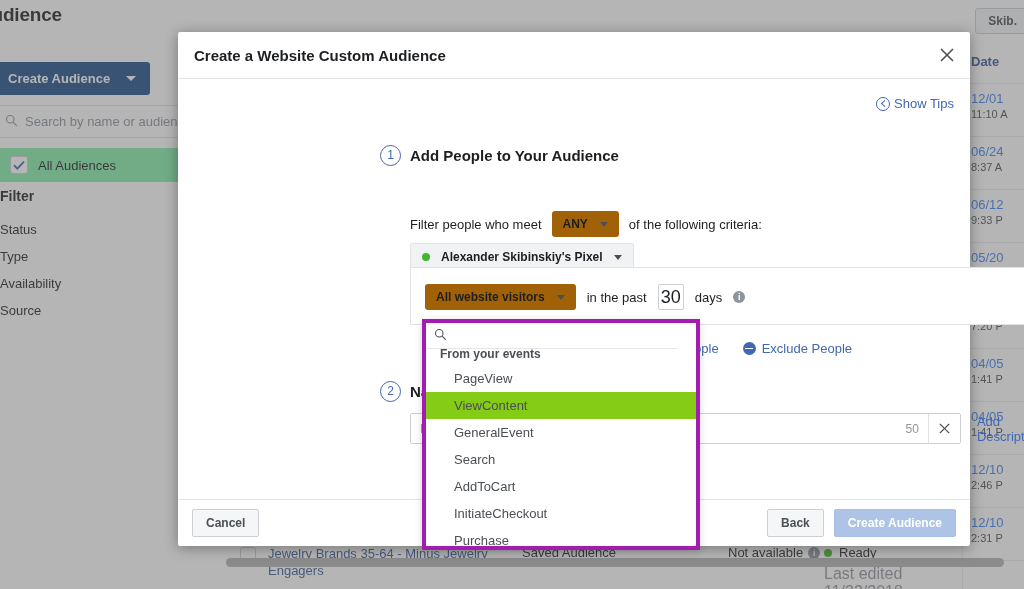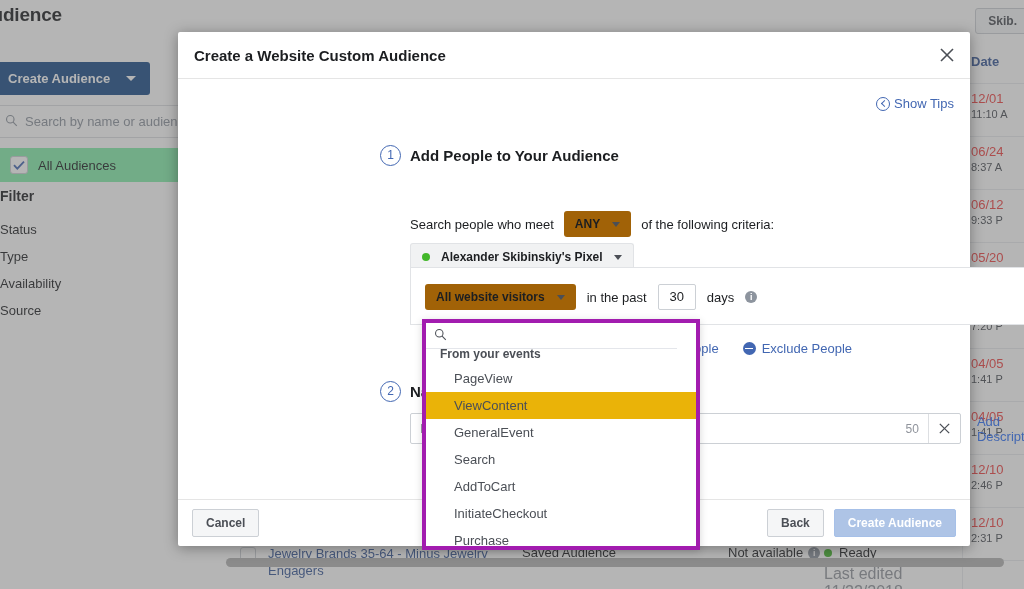--- a/index.html
+++ b/index.html
@@ -102,21 +102,21 @@
   .bg-date-head {
     height: 44px; display: flex; align-items: center;
     padding-left: 8px;
     font-size: 13px; font-weight: bold; color: #385898;
     border-bottom: 1px solid #e9ebee;
   }
   .bg-date-cell {
     height: 53px; padding: 7px 0 0 8px;
     border-bottom: 1px solid #e9ebee;
   }
-  .bg-date-cell .d1 { font-size: 13px; color: #ef4444; }
+  .bg-date-cell .d1 { font-size: 13px; color: #3b82f6; }
   .bg-date-cell .d2 { font-size: 11px; color: #4b4f56; margin-top: 2px; }
 
   .bg-row-last {
     position: absolute; left: 186px; right: 62px; top: 500px;
     height: 60px;
     border-top: 1px solid #e9ebee;
     padding: 8px 0 0 0;
   }
   .bg-row-last .cellchk {
     position: absolute; left: 54px; top: 6px;
@@ -247,23 +247,23 @@
     position: absolute; left: 232px; top: 188px; width: 674px; height: 58px;
     background: #ffffff;
     border: 1px solid #e1e3e6;
   }
   .crit-inner {
     position: absolute; left: 14px; top: 16px;
     display: flex; align-items: center; gap: 11px;
     font-size: 13px; color: #1c1e21;
   }
   .days-input {
-    width: 38px; height: 26px;
+    width: 26px; height: 26px;
     border: 1px solid #ccd0d5; border-radius: 2px;
-    font-size: 13px; color: #1c1e21;
+    font-size: 18px; color: #1c1e21;
     text-align: center; line-height: 24px;
     background: #fff;
   }
 
   .links-row {
     position: absolute; right: 118px; top: 262px;
     display: flex; align-items: center; gap: 24px;
     font-size: 13px; color: #4267b2;
   }
   .links-row .lk { display: flex; align-items: center; gap: 6px; }
@@ -329,21 +329,21 @@
     z-index: 1;
   }
   .dd-list {
     position: absolute; left: 0; top: 42px; right: 0; bottom: 0;
   }
   .dd-item {
     height: 27px; display: flex; align-items: center;
     padding-left: 28px;
     font-size: 13px; color: #4b4f56;
   }
-  .dd-item.hl { background: #eab308; }
+  .dd-item.hl { background: #84cc16; }
 
   .modal-foot {
     position: absolute; left: 0; right: 0; bottom: 0; height: 47px;
     border-top: 1px solid #e5e5e5;
     display: flex; align-items: center;
     padding: 0 14px;
   }
   .btn {
     border: 1px solid #ccd0d5; border-radius: 2px;
     background: #f5f6f7; color: #4b4f56;
@@ -481,21 +481,21 @@
       <span class="circ-chev"></span>
       <span>Show Tips</span>
     </div>
 
     <div class="step" style="left:202px; top:66px;">
       <span class="step-num">1</span>
       <span class="step-title">Add People to Your Audience</span>
     </div>
 
     <div class="crit-line">
-      <span>Search people who meet</span>
+      <span>Filter people who meet</span>
       <span class="gray-btn">
         <span>ANY</span>
         <span class="caret-dark"></span>
       </span>
       <span>of the following criteria:</span>
     </div>
 
     <div class="pixel-tab">
       <span class="greendot"></span>
       <span>Alexander Skibinskiy's Pixel</span>

